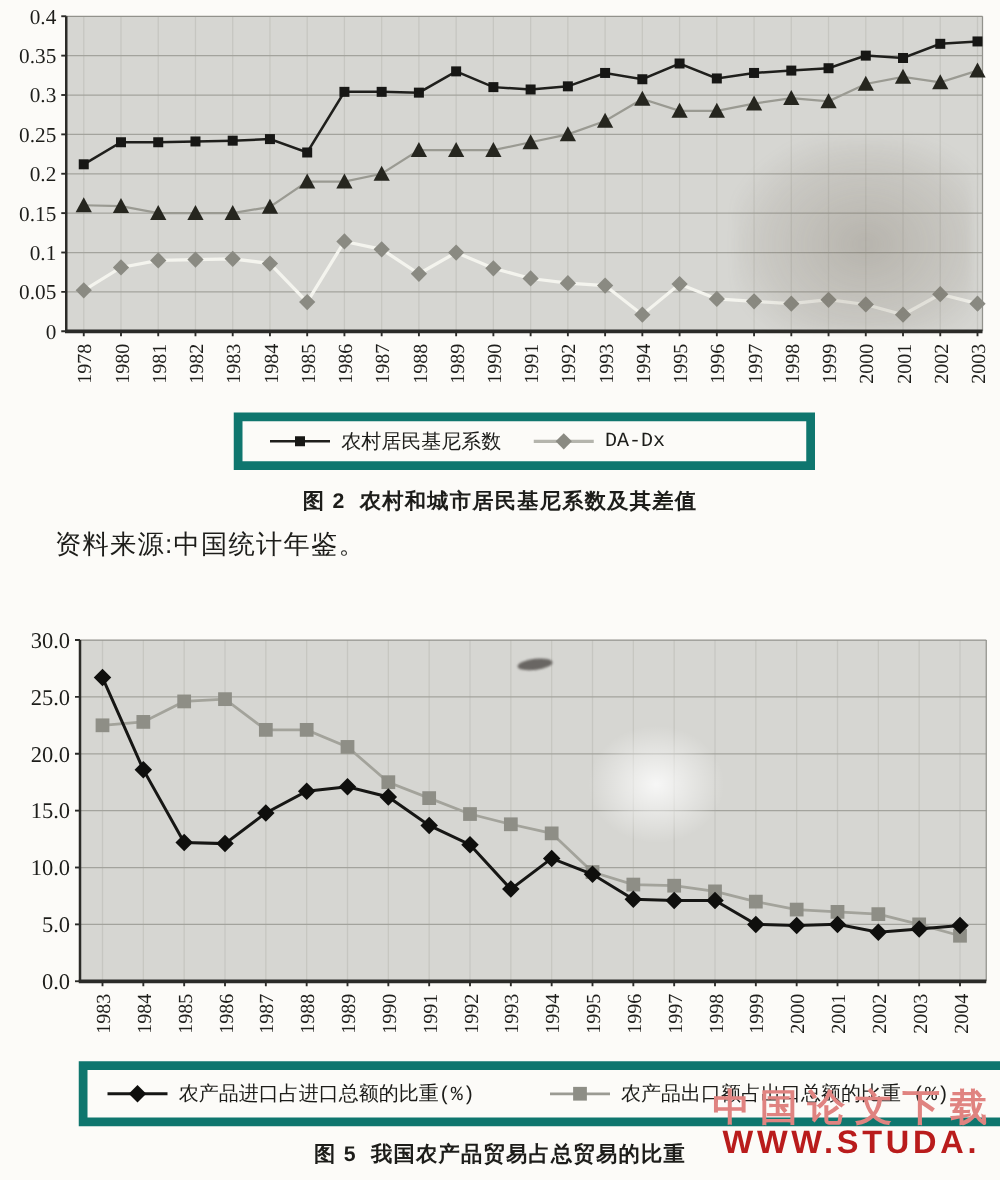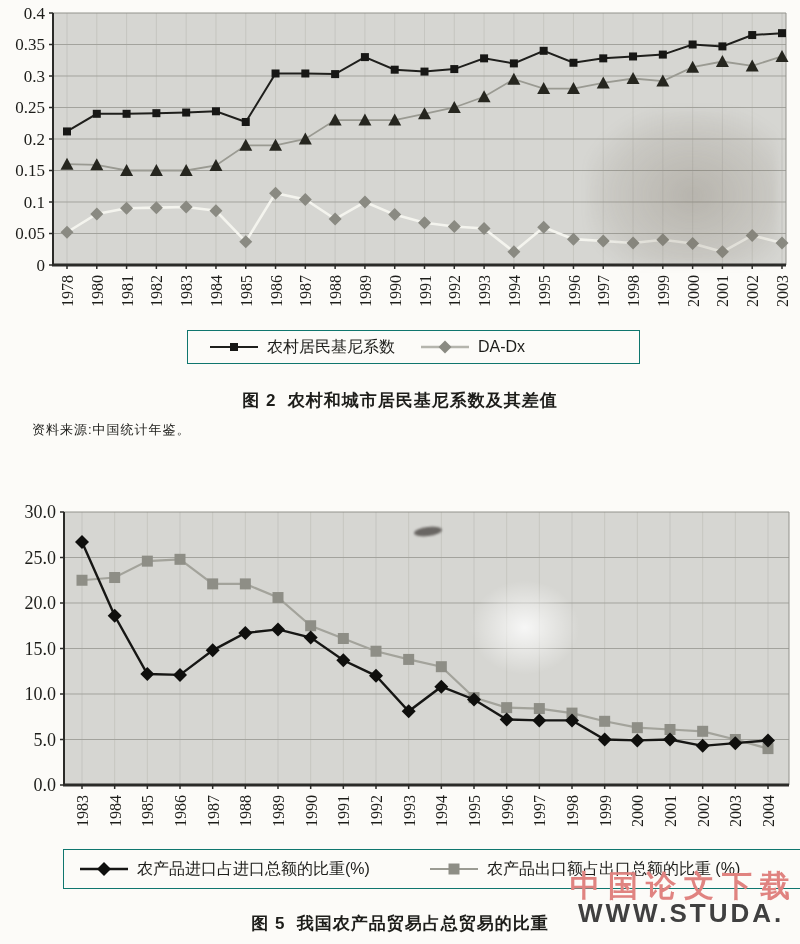--- a/index.html
+++ b/index.html
@@ -9,31 +9,31 @@
     font-family:"Liberation Sans", sans-serif;
     color:#1d1d1a;
   }
   .chart-svg{position:absolute;left:0;}
   .plot-texture{
     position:absolute;pointer-events:none;
     background:repeating-linear-gradient(90deg, rgba(120,120,112,0.10) 0 1px, rgba(255,255,255,0.05) 1px 3px);
   }
   .legend{
     position:absolute;display:flex;align-items:center;
-    border:1px solid #0f766e;background:#fcfbf8;
-    font-size:16px;white-space:nowrap;
+    border:7px solid #0f766e;background:#fcfbf8;
+    font-size:16px;white-space:nowrap;font-family:Liberation Mono, monospace;
   }
   #legend1{padding-left:20px;gap:24px;}
   #legend2{padding-left:14px;gap:58px;}
   .legend-item{display:flex;align-items:center;gap:7px;}
   .caption{
     position:absolute;left:0;width:800px;text-align:center;
     font-weight:bold;font-size:17px;letter-spacing:1px;white-space:pre;
   }
-  .source{position:absolute;left:32px;top:421px;font-size:13px;letter-spacing:1px;}
+  .source{position:absolute;left:44px;top:421px;font-size:21px;letter-spacing:1px;}
   .wm{position:absolute;font-weight:bold;white-space:nowrap;z-index:5;}
   #wm1{left:570px;top:866px;font-size:30px;letter-spacing:8px;}
   #wm2{left:578px;top:898px;font-size:26px;letter-spacing:3px;}
   .smudge{position:absolute;pointer-events:none;}
   #smudge-top{
     left:588px;top:110px;width:190px;height:155px;
     background:radial-gradient(ellipse at 55% 55%, rgba(112,102,88,0.30), rgba(112,102,88,0.12) 55%, transparent 78%);
     filter:blur(4px);
   }
   #smudge-mark{
@@ -454,15 +454,15 @@
           <line x1="2" y1="8" x2="50" y2="8" stroke="#9b9b93" stroke-width="2.2"></line>
           <rect x="20.5" y="2.5" width="11" height="11" fill="#8e8e86"></rect>
         </svg>
         <span>农产品出口额占出口总额的比重 (%)</span>
       </span>
     </div>
 
   <div class="caption" style="top:912px">图 5  我国农产品贸易占总贸易的比重</div>
 
   <div id="wm1" class="wm" style="color: rgb(224, 131, 128);">中国论文下载</div>
-  <div id="wm2" class="wm" style="color: #404040;">WWW.STUDA.</div>
+  <div id="wm2" class="wm" style="color: #b91c1c;">WWW.STUDA.</div>
 
 </div>
 
 </body></html>

